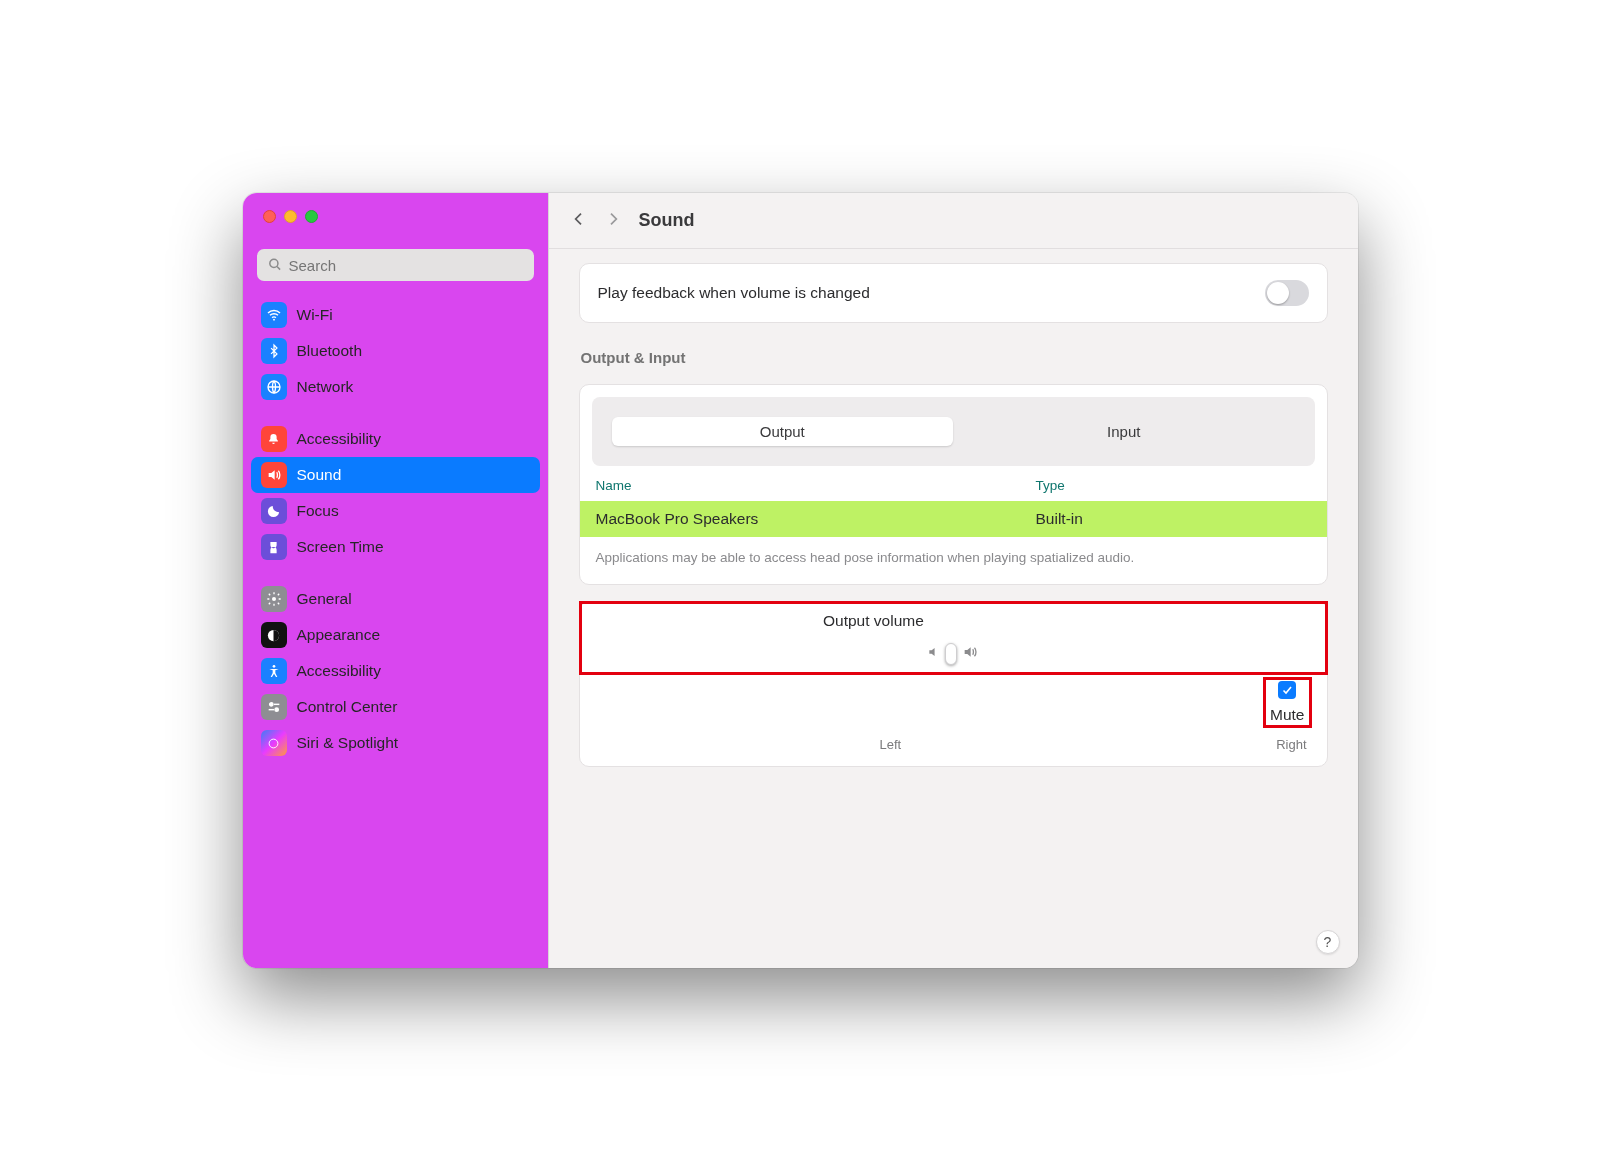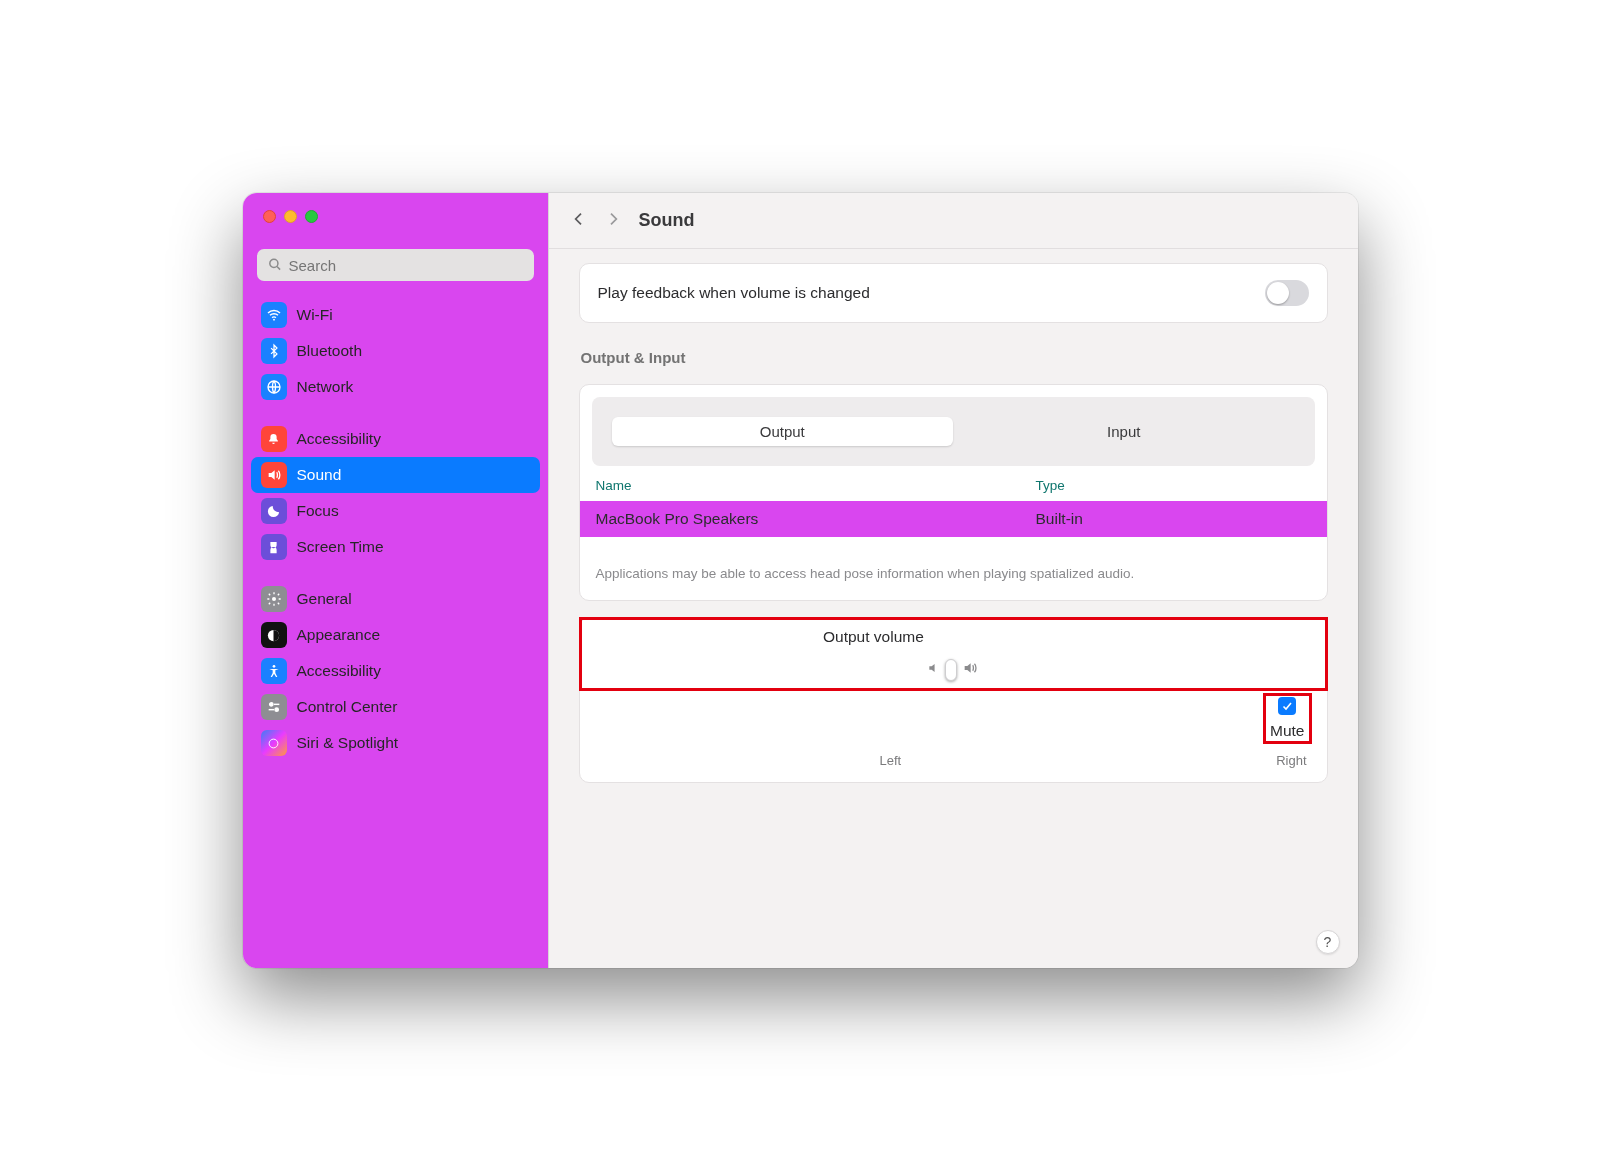--- a/index.html
+++ b/index.html
@@ -115,25 +115,25 @@
   .segmented .seg.sel{
     background:#fff; box-shadow:0 1px 2px rgba(0,0,0,.15);
     font-weight:500;
   }
   .thead{
     display:flex; padding:12px 16px 8px 16px; font-size:13.5px; color:#0f766e;
   }
   .thead .c1{flex:1.6;} .thead .c2{flex:1;}
   .trow{
     display:flex; padding:9px 16px; font-size:15.5px; color:#2c2c2e;
-    background:#d946ef;
+    background:#bef264;
   }
   .trow .c1{flex:1.6;} .trow .c2{flex:1;}
   .hint{
-    font-size:13.5px; color:#8a8a8d; padding:28px 16px 16px 16px; line-height:1.4;
+    font-size:13.5px; color:#8a8a8d; padding:12px 16px 16px 16px; line-height:1.4;
   }
   
   .slider-row{
     display:flex; align-items:center; padding:10px 16px; gap:14px;
     font-size:15.5px;
   }
   .slider-row .label{ width:260px; color:#2c2c2e; }
   .slider-wrap{ flex:1; display:flex; align-items:center; gap:10px; }
   .vol-icon{ color:#8b8b8d; }
   .track{

